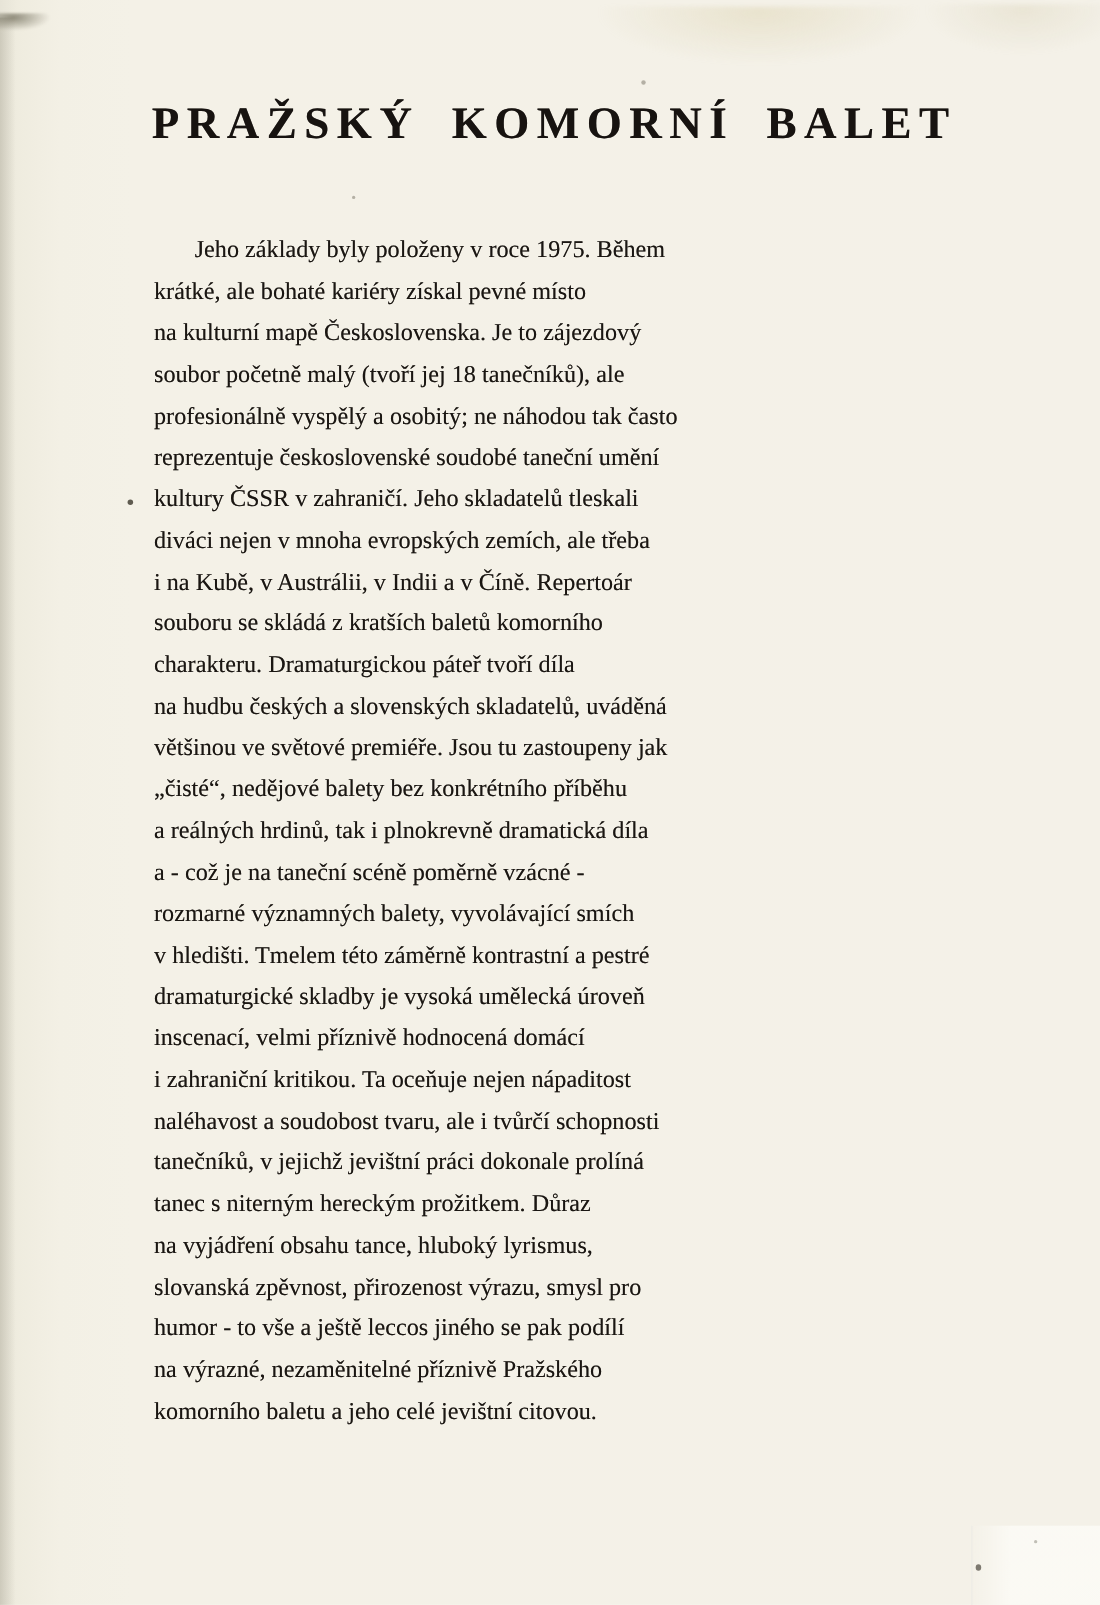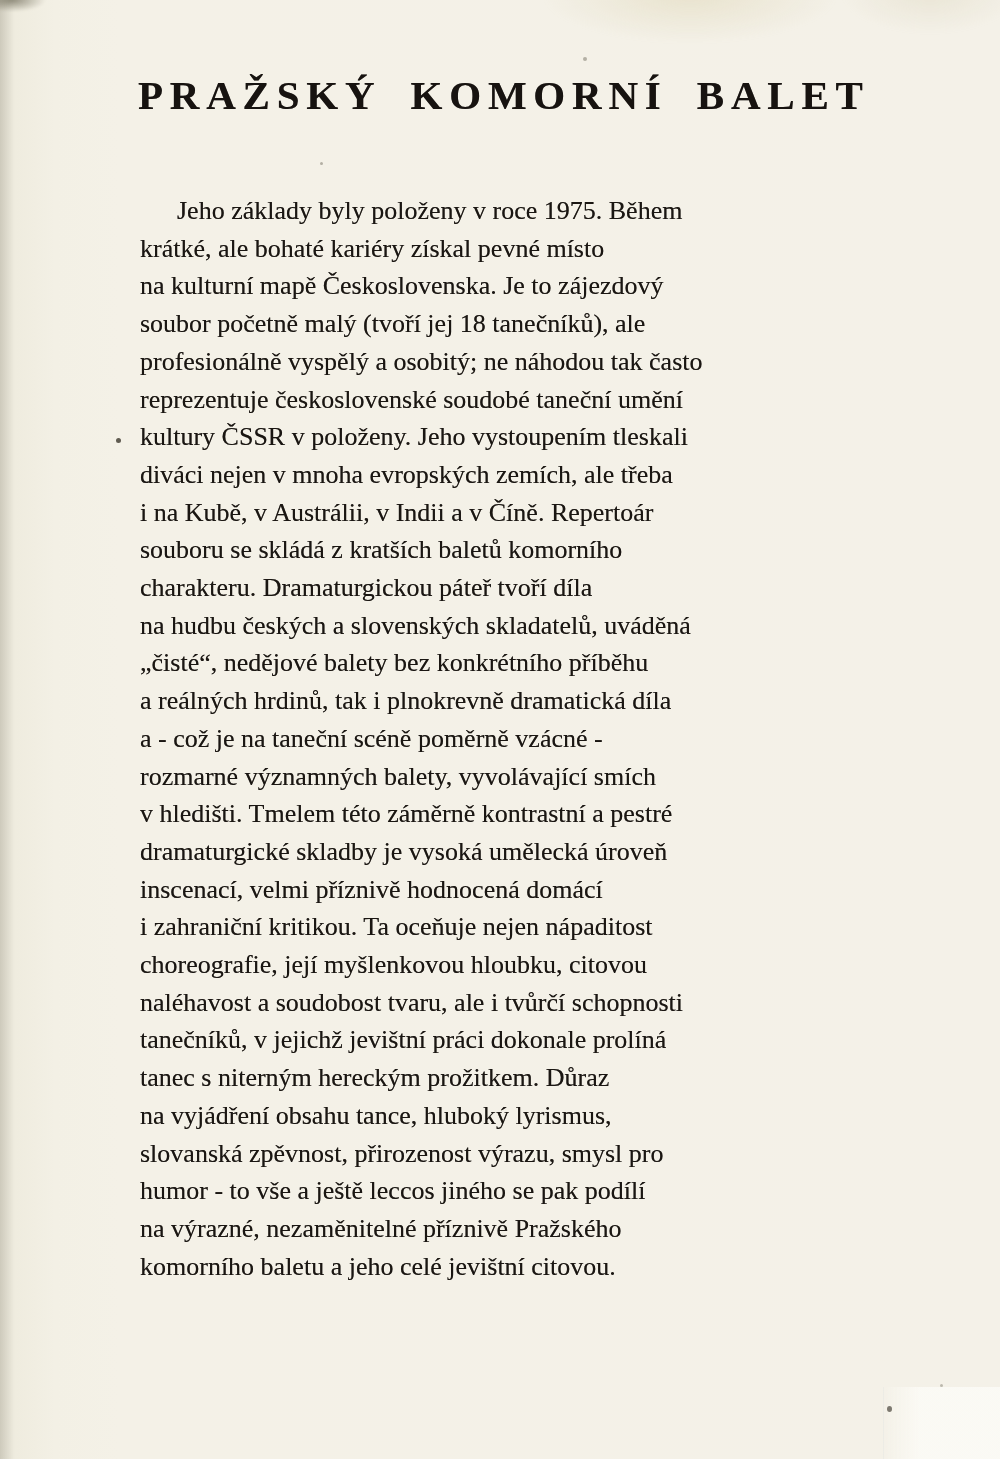--- a/index.html
+++ b/index.html
@@ -13,20 +13,21 @@
     overflow: hidden;
     font-family: "Liberation Serif", "DejaVu Serif", serif;
     
     background:
       linear-gradient(90deg, #e7e4d7 0px, #efecdf 16px, #f3f0e5 55px, #f4f1e7 120px, #f4f1e8 100%);
   }
 
   .page {
     position: absolute;
     inset: 0;
+    margin-top: 16px;
   }
 
   
   .edge-shade {
     position: absolute;
     left: 0; top: 0; bottom: 0;
     width: 14px;
     background: linear-gradient(90deg, rgba(90,85,65,0.18), rgba(90,85,65,0.0));
   }
 
@@ -75,21 +76,21 @@
     color: #171310;
     white-space: nowrap;
     text-shadow: 0 0 0.6px rgba(23,19,16,0.55);
   }
 
   .body-text {
     position: absolute;
     left: 140px;
     top: 192px;
     width: 780px;
-    font-size: 26px;
+    font-size: 22px;
     line-height: 37.7px;
     color: #1a1612;
     text-shadow: 0 0 0.5px rgba(26,22,18,0.55);
   }
   .line {
     white-space: nowrap;
   }
   .line.indent {
     text-indent: 37px;
   }
@@ -118,35 +119,35 @@
 
   <h1 class="title">PRAŽSKÝ KOMORNÍ BALET</h1>
 
   <div class="body-text">
     <div class="line indent">Jeho základy byly položeny v roce 1975. Během</div>
     <div class="line">krátké, ale bohaté kariéry získal pevné místo</div>
     <div class="line">na kulturní mapě Československa. Je to zájezdový</div>
     <div class="line">soubor početně malý (tvoří jej 18 tanečníků), ale</div>
     <div class="line">profesionálně vyspělý a osobitý; ne náhodou tak často</div>
     <div class="line">reprezentuje československé soudobé taneční umění</div>
-    <div class="line">kultury ČSSR v položeny. Jeho vystoupením tleskali</div>
+    <div class="line">kultury ČSSR v zahraničí. Jeho skladatelů tleskali</div>
     <div class="line">diváci nejen v mnoha evropských zemích, ale třeba</div>
     <div class="line">i na Kubě, v Austrálii, v Indii a v Číně. Repertoár</div>
     <div class="line">souboru se skládá z kratších baletů komorního</div>
     <div class="line">charakteru. Dramaturgickou páteř tvoří díla</div>
     <div class="line">na hudbu českých a slovenských skladatelů, uváděná</div>
+    <div class="line">většinou ve světové premiéře. Jsou tu zastoupeny jak</div>
     <div class="line">„čisté“, nedějové balety bez konkrétního příběhu</div>
     <div class="line">a reálných hrdinů, tak i plnokrevně dramatická díla</div>
     <div class="line">a - což je na taneční scéně poměrně vzácné -</div>
     <div class="line">rozmarné významných balety, vyvolávající smích</div>
     <div class="line">v hledišti. Tmelem této záměrně kontrastní a pestré</div>
     <div class="line">dramaturgické skladby je vysoká umělecká úroveň</div>
     <div class="line">inscenací, velmi příznivě hodnocená domácí</div>
     <div class="line">i zahraniční kritikou. Ta oceňuje nejen nápaditost</div>
-    <div class="line">choreografie, její myšlenkovou hloubku, citovou</div>
     <div class="line">naléhavost a soudobost tvaru, ale i tvůrčí schopnosti</div>
     <div class="line">tanečníků, v jejichž jevištní práci dokonale prolíná</div>
     <div class="line">tanec s niterným hereckým prožitkem. Důraz</div>
     <div class="line">na vyjádření obsahu tance, hluboký lyrismus,</div>
     <div class="line">slovanská zpěvnost, přirozenost výrazu, smysl pro</div>
     <div class="line">humor - to vše a ještě leccos jiného se pak podílí</div>
     <div class="line">na výrazné, nezaměnitelné příznivě Pražského</div>
     <div class="line">komorního baletu a jeho celé jevištní citovou.</div>
   </div>
 

